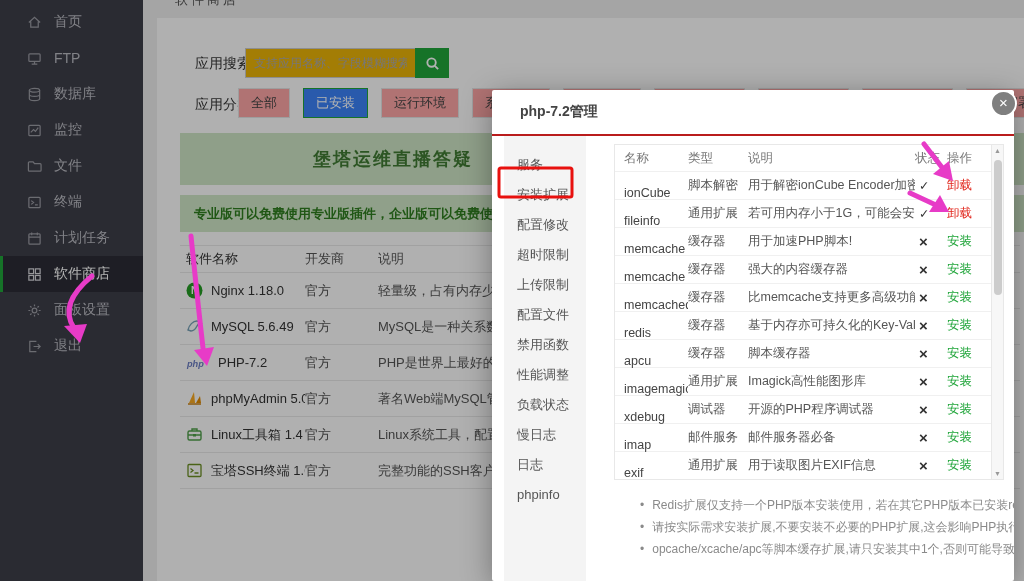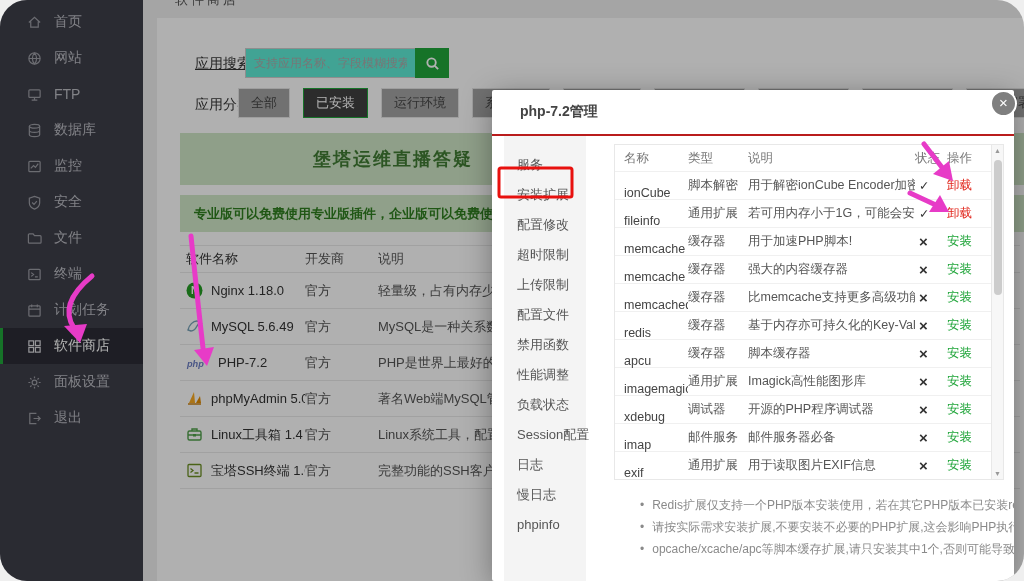--- a/index.html
+++ b/index.html
@@ -1,43 +1,43 @@
 <!DOCTYPE html>
 <html><head>
 <meta charset="utf-8">
 <style>
   * { margin:0; padding:0; box-sizing:border-box; }
   html,body { width:1024px; height:581px; overflow:hidden; }
   body { font-family:"Liberation Sans","DejaVu Sans",sans-serif; font-size:13px; color:#333; background:#efefef; position:relative; }
-  .stage { position:absolute; inset:0; width:1024px; height:581px; overflow:hidden;border-radius:27px; }
+  .stage { position:absolute; inset:0; width:1024px; height:581px; overflow:hidden; }
 
   
   .sidebar { position:absolute; left:0; top:0; width:143px; height:581px; background:#3d3e48; z-index:1; }
   .side-item { position:relative; height:36px; display:flex; align-items:center; padding-left:27px; color:#b9bac1; font-size:14px; cursor:pointer; }
   .side-item .sicon { width:15px; height:15px; margin-right:12px; display:inline-flex; }
   .side-item .sicon svg { width:15px; height:15px; stroke:#9a9ba3; fill:none; stroke-width:1.3; }
   .side-item.active { background:#2b2c35; color:#fff; border-left:3px solid #20a53a; padding-left:24px; }
   .side-item.active .sicon svg { stroke:#d8d8dc; }
   .side-list { padding-top:4px; }
 
   
   .content { position:absolute; left:143px; top:0; width:881px; height:581px; background:#ececec; z-index:1; overflow:hidden; }
   .top-sliver { position:absolute; left:32px; top:0; height:7px; overflow:hidden; color:#555; font-size:13px; }
   .top-sliver span { display:block; margin-top:-9px; letter-spacing:3px; }
   .panel { position:absolute; left:14px; right:0; top:18px; bottom:0; background:#fcfcfc; }
 
   .row-label { position:absolute; left:38px; font-size:14px; color:#333; }
-  .search-input { position:absolute; left:88px; top:30px; width:170px; height:30px; border:1px solid #ccc; border-right:none; background:#5eead4; padding:0 8px; font-size:12px; color:#333; outline:none; }
+  .search-input { position:absolute; left:88px; top:30px; width:170px; height:30px; border:1px solid #ccc; border-right:none; background:#eab308; padding:0 8px; font-size:12px; color:#333; outline:none; }
   .search-input::placeholder { color:#aaa; }
   .search-btn { position:absolute; left:258px; top:30px; width:34px; height:30px; background:#20a53a; border:none; color:#fff; cursor:pointer; display:flex; align-items:center; justify-content:center; }
   .search-btn svg { width:15px; height:15px; stroke:#fff; fill:none; stroke-width:2; }
 
   .tabs { position:absolute; left:81px; top:70px; height:30px; display:flex; gap:13px; }
-  .tab { height:30px; padding:0 12px; background:#a3a3a3; border:1px solid #e3e3e3; color:#444; font-size:13px; display:flex; align-items:center; cursor:pointer; white-space:nowrap; }
-  .tab.active { background:#404040; border-color:#20a53a; color:#fff; }
+  .tab { height:30px; padding:0 12px; background:#fca5a5; border:1px solid #e3e3e3; color:#444; font-size:13px; display:flex; align-items:center; cursor:pointer; white-space:nowrap; }
+  .tab.active { background:#3b82f6; border-color:#20a53a; color:#fff; }
 
   .banner { position:absolute; left:23px; right:0; top:115px; height:52px; background:#cde4c4; overflow:hidden; }
   .banner-text { position:absolute; left:133px; top:14px; font-size:18px; font-weight:bold; color:#3f7a33; letter-spacing:2px; }
   .notice { position:absolute; left:23px; right:0; top:177px; height:37px; background:#cfe6c6; color:#2e7d1f; font-weight:bold; font-size:13px; line-height:37px; padding-left:14px; white-space:nowrap; overflow:hidden; }
 
   .sw-table { position:absolute; left:23px; right:4px; top:227px; }
   .sw-row { display:grid; grid-template-columns:125px 73px 1fr; align-items:center; height:36px; border-bottom:1px solid #e7e7e7; white-space:nowrap; overflow:hidden; }
   .sw-head { height:28px; color:#666; font-size:13px; border-top:1px solid #e7e7e7; border-bottom:1px solid #e7e7e7; }
   .sw-name { display:flex; align-items:center; gap:8px; padding-left:6px; color:#333; overflow:hidden; }
   .sw-head .sw-name { padding-left:6px; }
@@ -88,29 +88,20 @@
         <span class="sicon">
             <svg viewBox="0 0 16 16">
               <path d="M2 8l6-5.5L14 8M4 7v6h8V7"></path>
             </svg>
           </span>
         <span>首页</span>
       </div>
       <div class="side-item">
         <span class="sicon">
             <svg viewBox="0 0 16 16">
-              <circle cx="8" cy="8" r="6"></circle>
-              <path d="M2 8h12M8 2c-3 3.5-3 8.5 0 12M8 2c3 3.5 3 8.5 0 12"></path>
-            </svg>
-          </span>
-        <span>网站</span>
-      </div>
-      <div class="side-item">
-        <span class="sicon">
-            <svg viewBox="0 0 16 16">
               <rect x="2" y="3" width="12" height="8" rx="1"></rect>
               <path d="M8 11v3M5 14h6"></path>
             </svg>
           </span>
         <span>FTP</span>
       </div>
       <div class="side-item">
         <span class="sicon">
             <svg viewBox="0 0 16 16">
               <ellipse cx="8" cy="3.5" rx="5.5" ry="2"></ellipse>
@@ -120,29 +111,20 @@
         <span>数据库</span>
       </div>
       <div class="side-item">
         <span class="sicon">
             <svg viewBox="0 0 16 16">
               <rect x="2" y="2.5" width="12" height="11" rx="1"></rect>
               <path d="M4 10l3-3 2 2 3-4"></path>
             </svg>
           </span>
         <span>监控</span>
-      </div>
-      <div class="side-item">
-        <span class="sicon">
-            <svg viewBox="0 0 16 16">
-              <path d="M8 1.5l5.5 2v5c0 3.5-3 5.5-5.5 6.5C5.5 14 2.5 12 2.5 8.5v-5z"></path>
-              <path d="M5.5 8l2 2 3-3.5"></path>
-            </svg>
-          </span>
-        <span>安全</span>
       </div>
       <div class="side-item">
         <span class="sicon">
             <svg viewBox="0 0 16 16">
               <path d="M1.5 4a1 1 0 011-1h4l1.5 2h6a1 1 0 011 1v6a1 1 0 01-1 1h-11.5a1 1 0 01-1-1z"></path>
             </svg>
           </span>
         <span>文件</span>
       </div>
       <div class="side-item">
@@ -193,21 +175,21 @@
       </div>
     </div>
   </nav>
 
   <main class="content">
     <div class="top-sliver">
         <span>软件商店</span>
       </div>
     <section class="panel">
 
-      <span class="row-label" style="top:37px;text-decoration:underline;">应用搜索</span>
+      <span class="row-label" style="top:37px;">应用搜索</span>
       <input class="search-input" type="text" placeholder="支持应用名称、字段模糊搜索" style="">
       <button class="search-btn">
         <span style="display:inline-flex;">
             <svg viewBox="0 0 16 16">
               <circle cx="7" cy="7" r="4.5"></circle>
               <path d="M10.5 10.5L14 14"></path>
             </svg>
           </span>
       </button>
 
@@ -326,23 +308,22 @@
       <div class="m-menu">
         <div class="m-menu-item">服务</div>
         <div class="m-menu-item">安装扩展</div>
         <div class="m-menu-item">配置修改</div>
         <div class="m-menu-item">超时限制</div>
         <div class="m-menu-item">上传限制</div>
         <div class="m-menu-item">配置文件</div>
         <div class="m-menu-item">禁用函数</div>
         <div class="m-menu-item">性能调整</div>
         <div class="m-menu-item">负载状态</div>
-        <div class="m-menu-item">Session配置</div>
+        <div class="m-menu-item">慢日志</div>
         <div class="m-menu-item">日志</div>
-        <div class="m-menu-item">慢日志</div>
         <div class="m-menu-item">phpinfo</div>
       </div>
       <div class="m-content">
         <div class="xwrap">
           <div class="xrow xhead">
             <span>名称</span>
             <span>类型</span>
             <span>说明</span>
             <span>状态</span>
             <span>操作</span>

